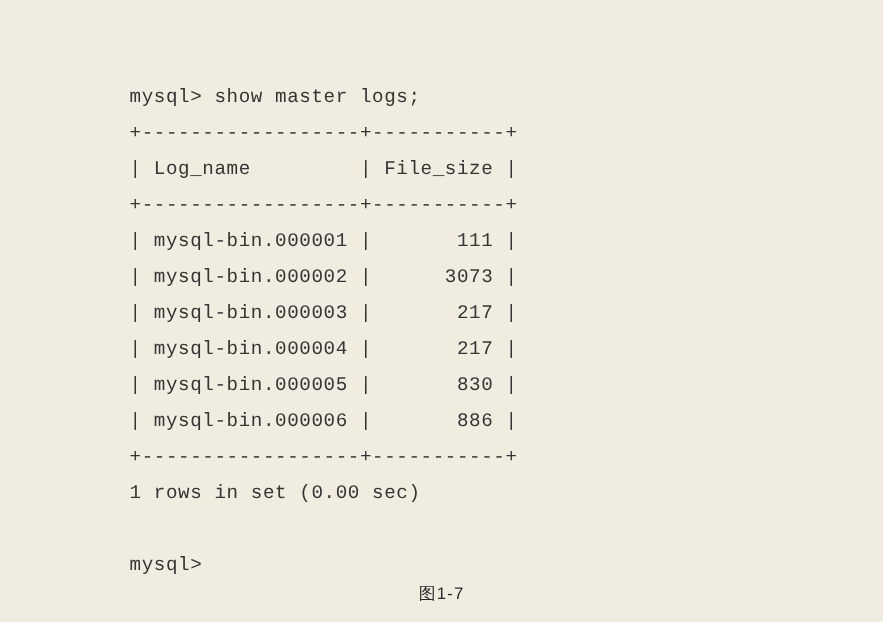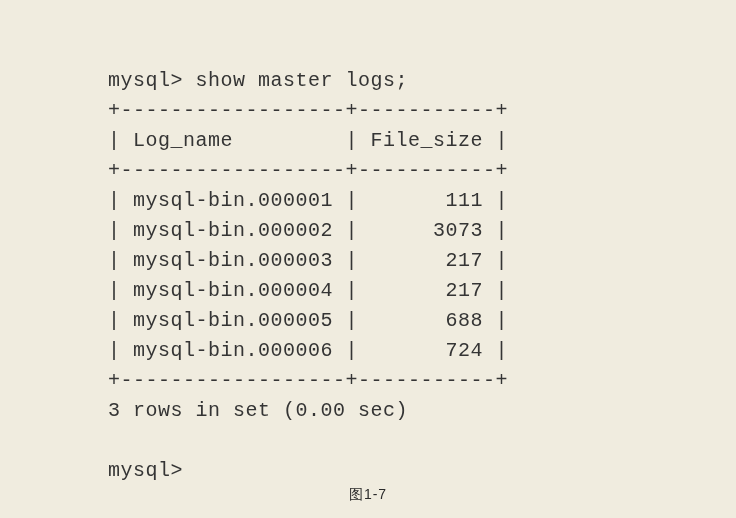--- a/index.html
+++ b/index.html
@@ -8,21 +8,21 @@
       background: #f0ecdf;
       font-family: "Courier New", Consolas, monospace;
       width: 736px;
       height: 518px;
       position: relative;
     }
     .terminal {
       position: absolute;
       left: 108px;
       top: 36px;
-      font-size: 20px;
+      font-size: 16px;
       line-height: 30px;
       color: #353535;
       white-space: pre;
       letter-spacing: 0.5px;
     }
     .caption {
       position: absolute;
       left: 0;
       right: 0;
       top: 486px;
@@ -38,21 +38,21 @@
 
 <div class="terminal">
 <span>mysql&gt;</span> <span>show master logs;</span>
 +------------------+-----------+
 | <span>Log_name</span>         | <span>File_size</span> |
 +------------------+-----------+
 | <span>mysql-bin.000001</span> |       <span>111</span> |
 | <span>mysql-bin.000002</span> |      <span>3073</span> |
 | <span>mysql-bin.000003</span> |       <span>217</span> |
 | <span>mysql-bin.000004</span> |       <span>217</span> |
-| <span>mysql-bin.000005</span> |       <span>688</span> |
-| <span>mysql-bin.000006</span> |       <span>724</span> |
+| <span>mysql-bin.000005</span> |       <span>830</span> |
+| <span>mysql-bin.000006</span> |       <span>886</span> |
 +------------------+-----------+
-<span>3 rows in set (0.00 sec)</span>
+<span>1 rows in set (0.00 sec)</span>
 
 <span>mysql&gt;</span>
 </div>
 
 <div class="caption">图1-7</div>
 
 </body></html>

